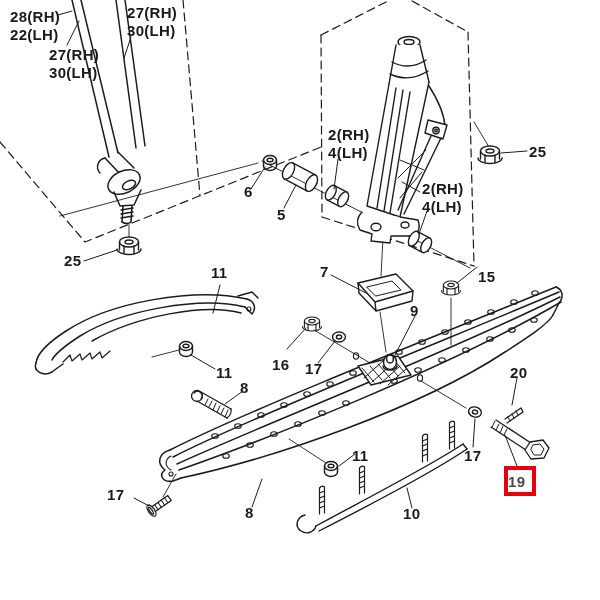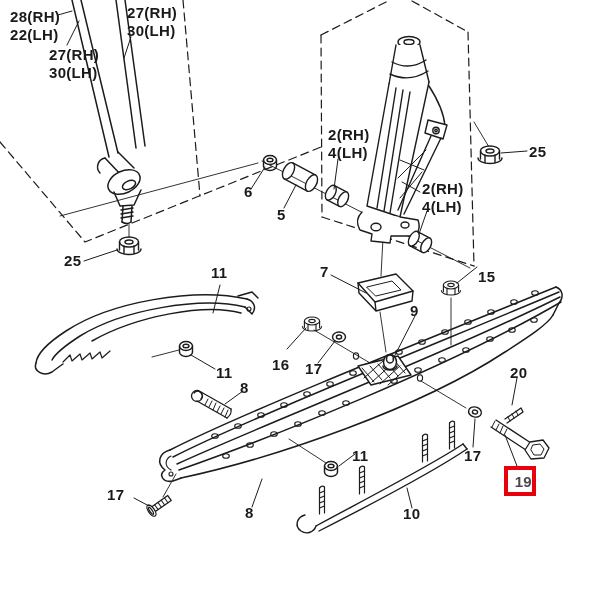--- a/index.html
+++ b/index.html
@@ -3,21 +3,21 @@
 <meta charset="utf-8">
 <style>
   html,body{margin:0;padding:0;background:#fff;}
   .stage{position:relative;width:600px;height:600px;background:#ffffff;overflow:hidden;
          font-family:"Liberation Sans",sans-serif;}
   .stage svg{position:absolute;left:0;top:0;}
   .lbl{position:absolute;font-size:15px;font-weight:700;color:#1a1a1a;
        line-height:17px;letter-spacing:.3px;white-space:nowrap;}
   .hl-box{position:absolute;left:504px;top:466px;width:32px;height:30px;
           border:4px solid #e8000d;box-sizing:border-box;
-          display:flex;align-items:center;justify-content:flex-end;}
+          display:flex;align-items:center;justify-content:flex-start;}
   .hl-box .lbl{position:static;color:#4a4a4a;}
 </style>
 </head>
 <body>
 
 <div class="stage">
 
 <svg width="600" height="600" viewBox="0 0 600 600" fill="none" stroke="#1c1c1c" stroke-width="1.4" stroke-linecap="round" stroke-linejoin="round">
 
   <defs>

